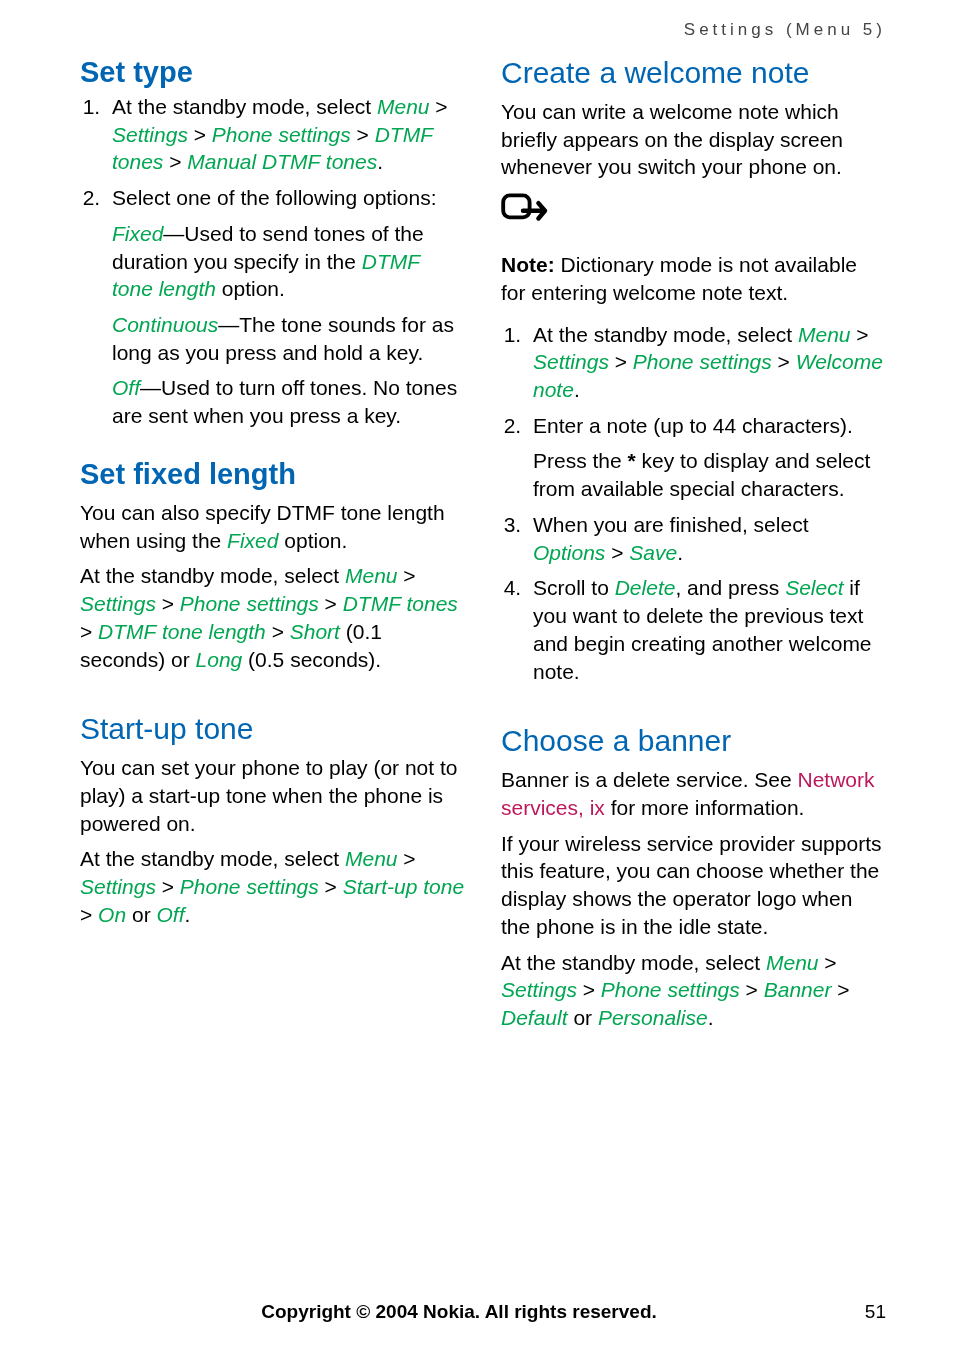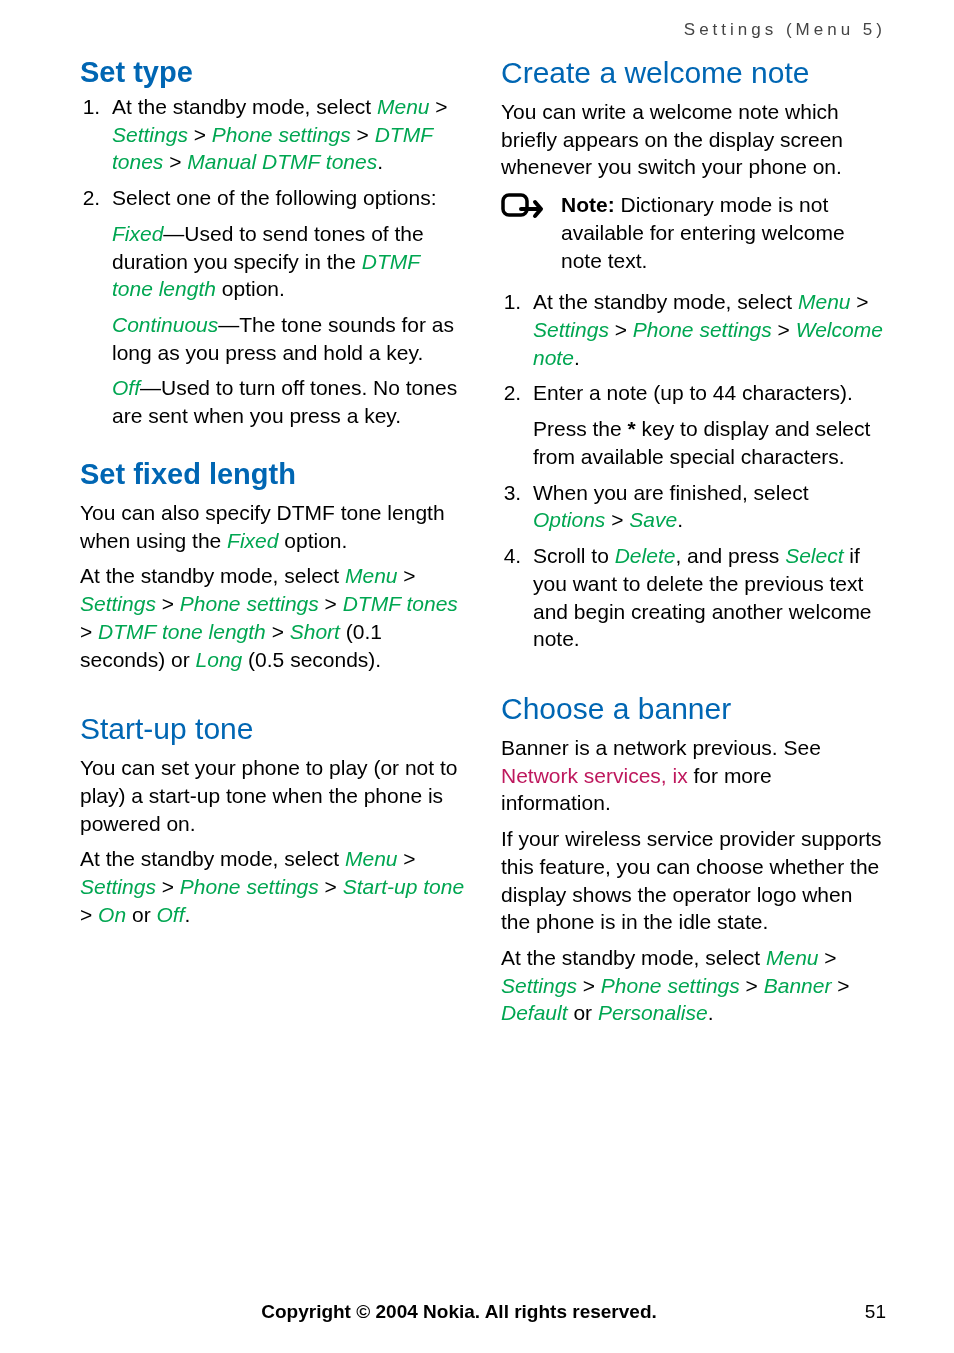--- a/index.html
+++ b/index.html
@@ -69,20 +69,21 @@
     font-style: italic;
   }
   .blue-link {
     color: #be185d;
   }
   .note-row {
     display: flex;
     align-items: flex-start;
     gap: 16px;
     margin: 10px 0 14px 0;
+    flex-direction: column;
   }
   .note-icon {
     flex: 0 0 44px;
     height: 40px;
   }
   .note-text {
     font-size: 21px;
     line-height: 1.32;
   }
   .footer {
@@ -212,21 +213,21 @@
           <span class="term-green">Save</span><span>.</span>
         </li>
         <li>
           <span>Scroll to </span><span class="term-green">Delete</span><span>, and press </span><span class="term-green">Select</span><span> if you want to delete the previous text and begin creating another welcome note.</span>
         </li>
       </ol>
 
       <div class="h-blue-large">Choose a banner</div>
 
       <p>
-        <span>Banner is a network previous. See </span><span class="blue-link">Network services, ix</span><span> for more information.</span>
+        <span>Banner is a delete service. See </span><span class="blue-link">Network services, ix</span><span> for more information.</span>
       </p>
 
       <p>If your wireless service provider supports this feature, you can choose whether the display shows the operator logo when the phone is in the idle state.</p>
 
       <p>
         <span>At the standby mode, select </span>
         <span class="term-green">Menu</span> &gt;
         <span class="term-green">Settings</span> &gt;
         <span class="term-green">Phone settings</span> &gt;
         <span class="term-green">Banner</span>

